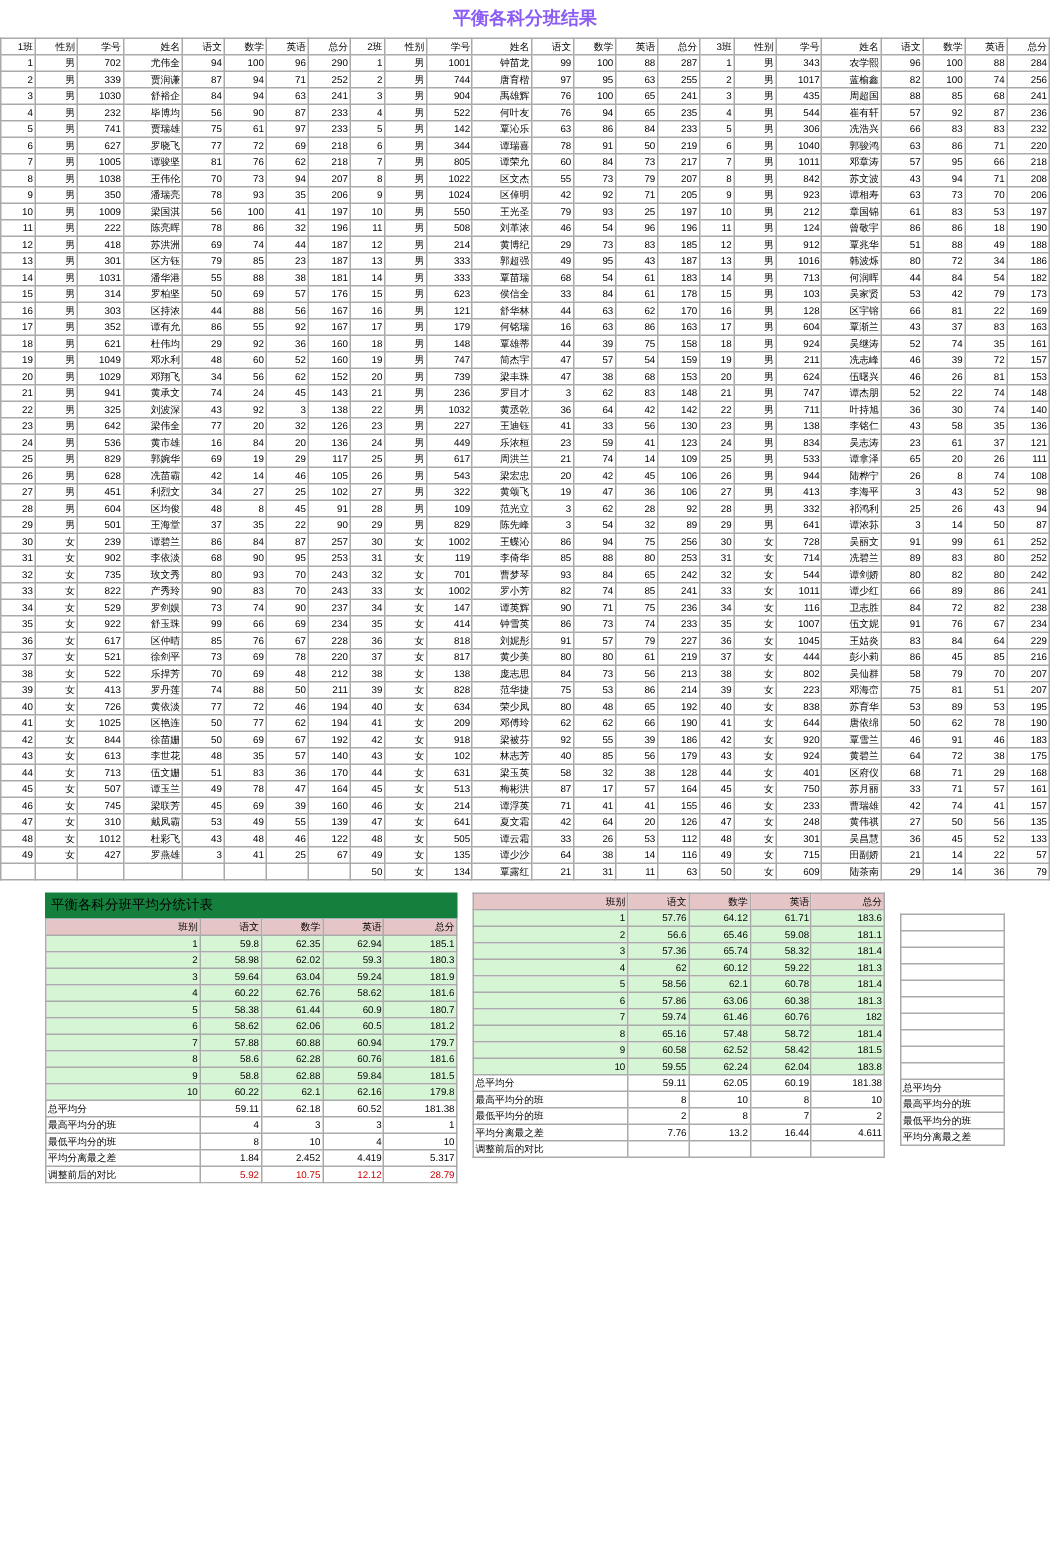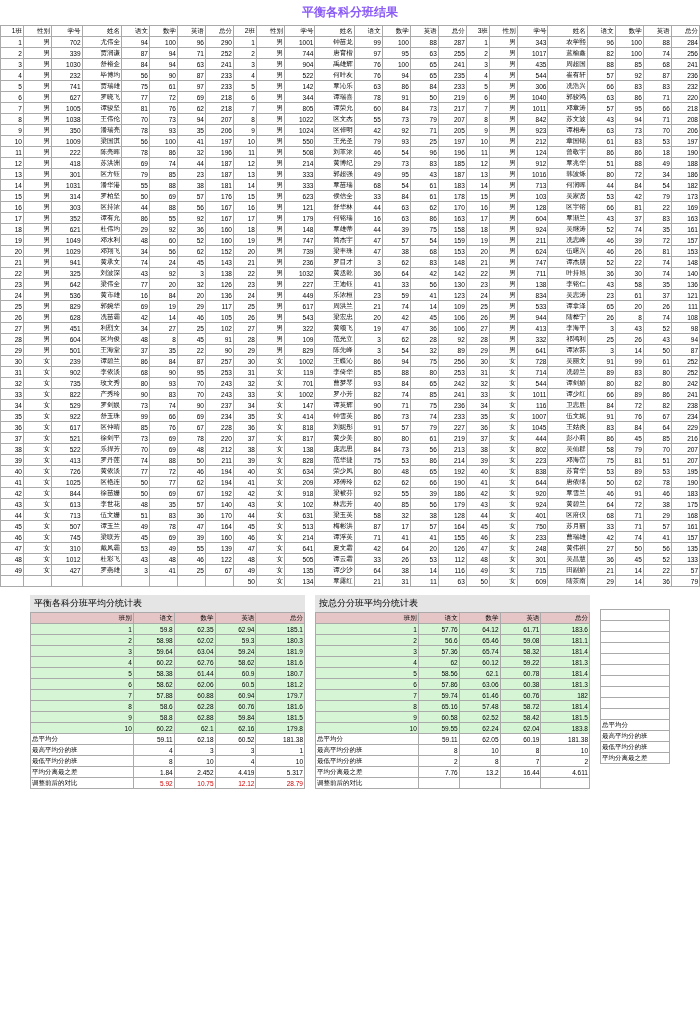--- a/index.html
+++ b/index.html
@@ -1,21 +1,21 @@
 <!DOCTYPE html>
 <html><head>
 <meta charset="utf-8">
 <style>
 body{margin:0;font-family:Arial,"Microsoft YaHei",sans-serif;font-size:7px;background:#fff;color:#000;width:700px}
 .title{text-align:center;font-size:12px;font-weight:bold;color:#8b5cf6;padding:4px 0}
 table{border-collapse:collapse;width:100%}
 td,th{border:1px solid #aaa;padding:0 1px;text-align:right;height:10px;font-size:6.5px;white-space:nowrap;overflow:hidden}
 th{font-weight:normal}
 .spacer{height:8px}
-.sum-title{background:#e5e5e5;font-size:9px;text-align:left;padding:2px 4px}
+.sum-title{background:#15803d;font-size:9px;text-align:left;padding:2px 4px}
 .sum-head td{background:#e5c5c5}
 .sum-row td:first-child{background:#d5f5d5}
 .sum-row td{background:#d5f5d5}
 .label-row td:first-child{text-align:left}
 .red{color:#c00}
 </style>
 </head>
 <body>
 
 <div class="title">平衡各科分班结果</div>
@@ -1469,21 +1469,20 @@
             <td>调整前后的对比</td>
             <td class="red">5.92</td>
             <td class="red">10.75</td>
             <td class="red">12.12</td>
             <td class="red">28.79</td>
           </tr>
         </tbody>
       </table>
 </div>
 <div style="flex:1">
-<div class="sum-title">按总分分班平均分统计表</div>
 <table>
         <tbody id="s2body">
           <tr class="sum-head">
             <td>班别</td>
             <td>语文</td>
             <td>数学</td>
             <td>英语</td>
             <td>总分</td>
           </tr>
           <tr class="sum-row">

